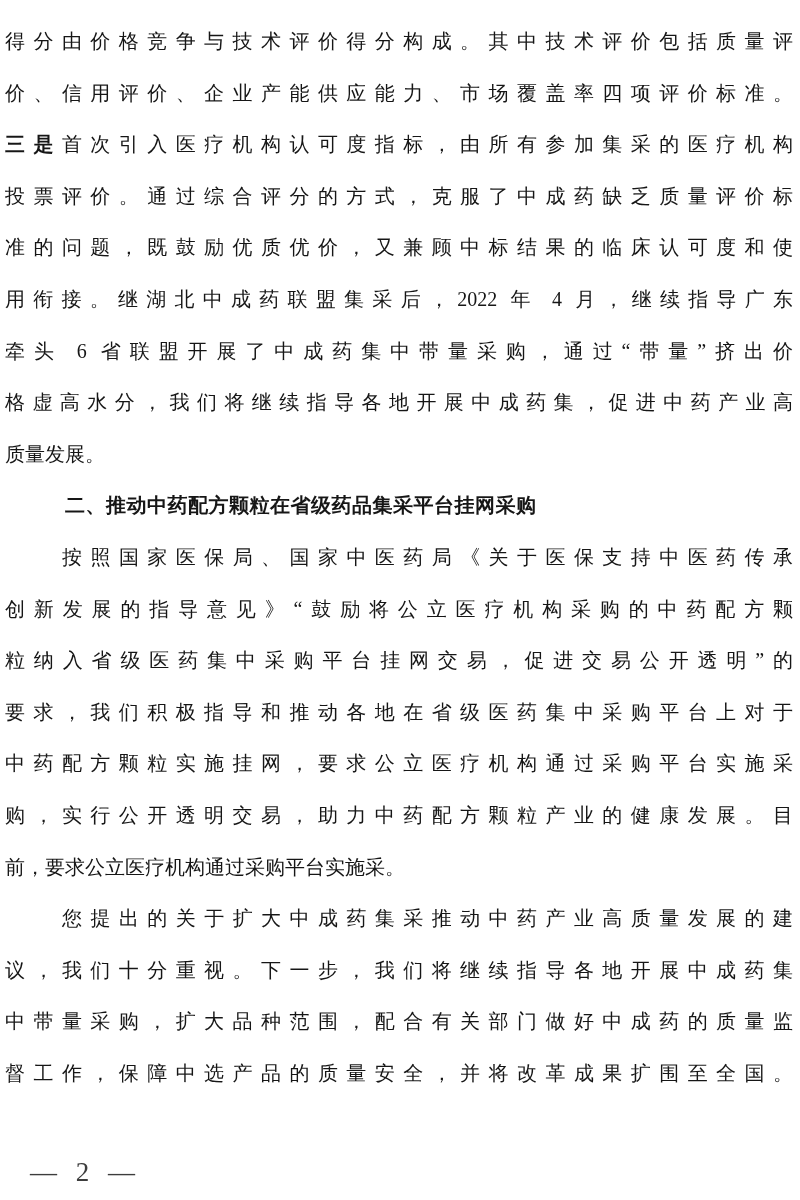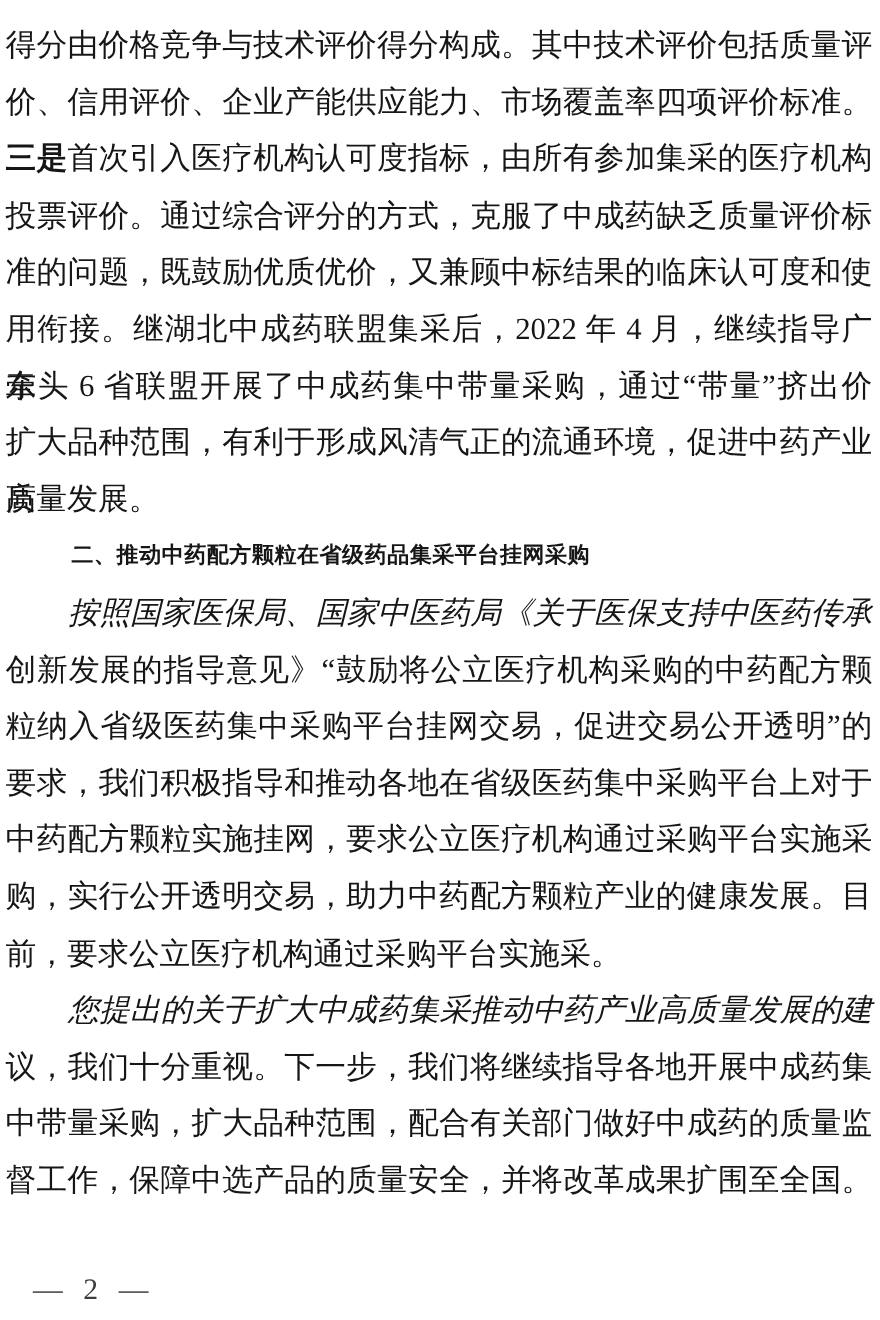--- a/index.html
+++ b/index.html
@@ -14,31 +14,31 @@
   }
   .content {
     position: absolute;
     top: 16px;
     left: 5px;
     right: 7px;
   }
   .line {
     height: 51.6px;
     line-height: 51.6px;
-    font-size: 28px;
+    font-size: 20px;
     text-align: left;
   }
   
   .j {
     text-align: justify;
     text-align-last: justify;
     text-justify: inter-character;
   }
   
-  .first { text-indent: 57px; font-style: italic; }
+  .first { text-indent: 57px; }
   
   .h {
     font-family: "Liberation Sans", "DejaVu Sans", sans-serif;
     font-weight: 700;
     font-size: 20px;
     text-indent: 60px;
     letter-spacing: 0.5px;
   }
   .lead-bold {
     font-family: Liberation Mono, monospace;
@@ -62,21 +62,21 @@
 
     <div class="line j">得分由价格竞争与技术评价得分构成。其中技术评价包括质量评</div>
     <div class="line j">价、信用评价、企业产能供应能力、市场覆盖率四项评价标准。</div>
 
     <div class="line j"><span class="lead-bold">三是</span><span>首次引入医疗机构认可度指标，由所有参加集采的医疗机构</span></div>
 
     <div class="line j">投票评价。通过综合评分的方式，克服了中成药缺乏质量评价标</div>
     <div class="line j">准的问题，既鼓励优质优价，又兼顾中标结果的临床认可度和使</div>
     <div class="line j">用衔接。继湖北中成药联盟集采后，2022 年 4 月，继续指导广东</div>
     <div class="line j">牵头 6 省联盟开展了中成药集中带量采购，通过“带量”挤出价</div>
-    <div class="line j">扩大品种范围，有利于形成风清气正的流通环境，促进中药产业高</div>
+    <div class="line j">格虚高水分，我们将继续指导各地开展中成药集，促进中药产业高</div>
     <div class="line">质量发展。</div>
 
     <div class="line h">二、推动中药配方颗粒在省级药品集采平台挂网采购</div>
 
     <div class="line j first">按照国家医保局、国家中医药局《关于医保支持中医药传承</div>
     <div class="line j">创新发展的指导意见》“鼓励将公立医疗机构采购的中药配方颗</div>
     <div class="line j">粒纳入省级医药集中采购平台挂网交易，促进交易公开透明”的</div>
     <div class="line j">要求，我们积极指导和推动各地在省级医药集中采购平台上对于</div>
     <div class="line j">中药配方颗粒实施挂网，要求公立医疗机构通过采购平台实施采</div>
     <div class="line j">购，实行公开透明交易，助力中药配方颗粒产业的健康发展。目</div>

